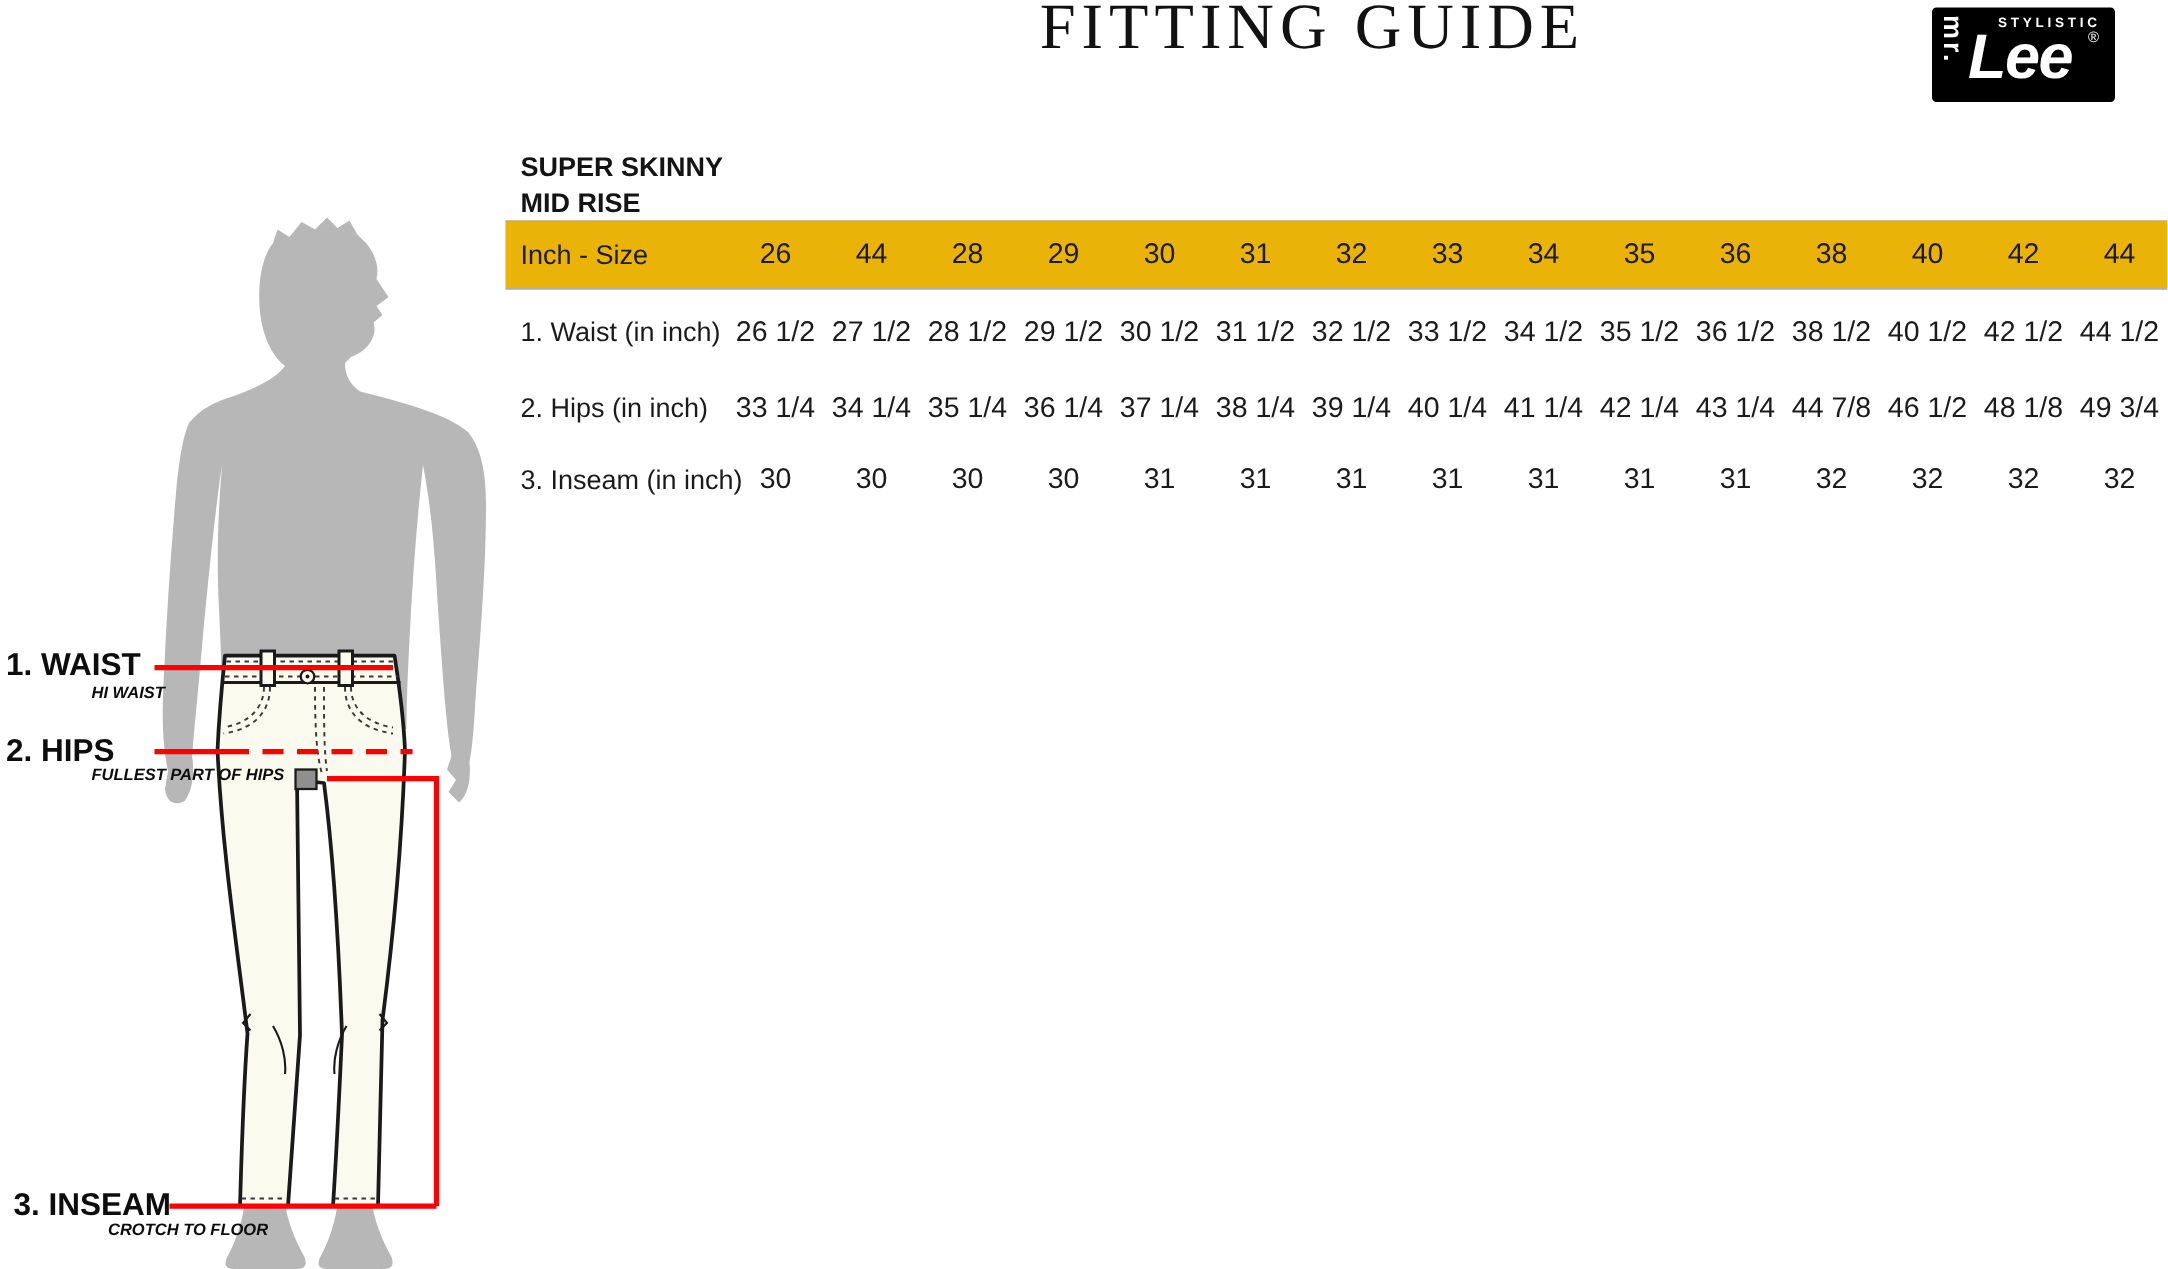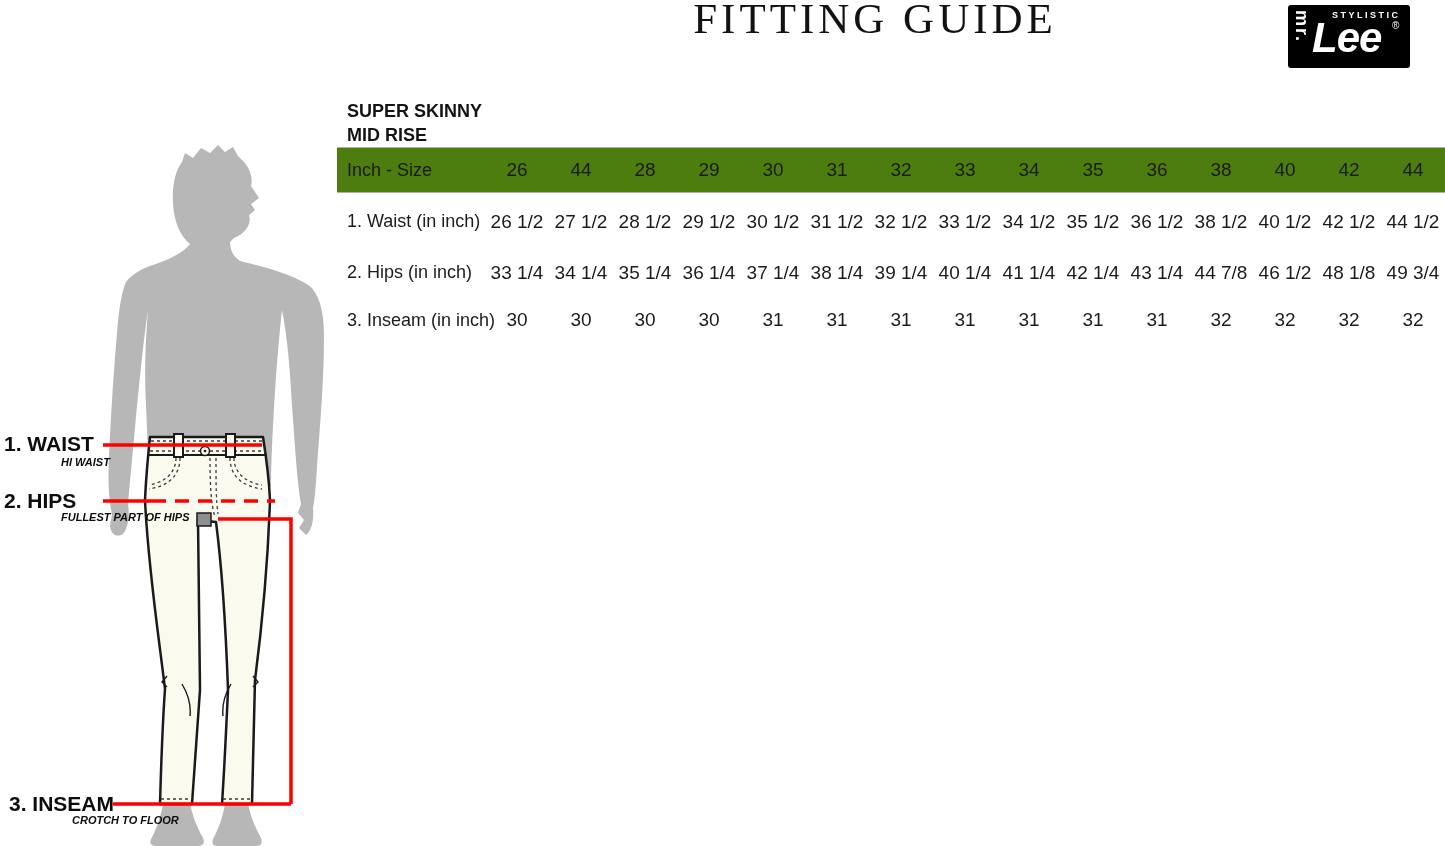--- a/index.html
+++ b/index.html
@@ -25,21 +25,21 @@
               font-style:italic; letter-spacing:-1px; }
   .logo-reg { position:absolute; left:104px; top:15px; font-size:10px; }
 
   
   .fit-label { position:absolute; left:347px; top:99px; font-size:18px; font-weight:bold;
                color:#141414; line-height:24px; }
 
   
   .size-table { position:absolute; left:337px; top:147px; width:1108px; }
   .trow { display:grid; grid-template-columns:148px repeat(15,64px); align-items:center; }
-  .header-row { height:46px; background:#4d7c0f; border-top:1px solid #aeaeae;
+  .header-row { height:46px; background:#eab308; border-top:1px solid #aeaeae;
                 border-bottom:1px solid #aeaeae; }
   .trow.r0 { height:57px; } .trow.r1 { height:45px; } .trow.r2 { height:50px; }
   .cell { text-align:center; font-size:19px; color:#1b1b1b; white-space:nowrap; }
   .cell.label { text-align:left; padding-left:10px; font-size:18px; }
 
   
   .figure-svg { position:absolute; left:78px; top:136px; }
 
   .mlabel { position:absolute; font-weight:bold; color:#0d0d0d; font-size:21px; white-space:nowrap; }
   .mlabel-sub { position:absolute; font-weight:bold; font-style:italic; color:#0d0d0d;

